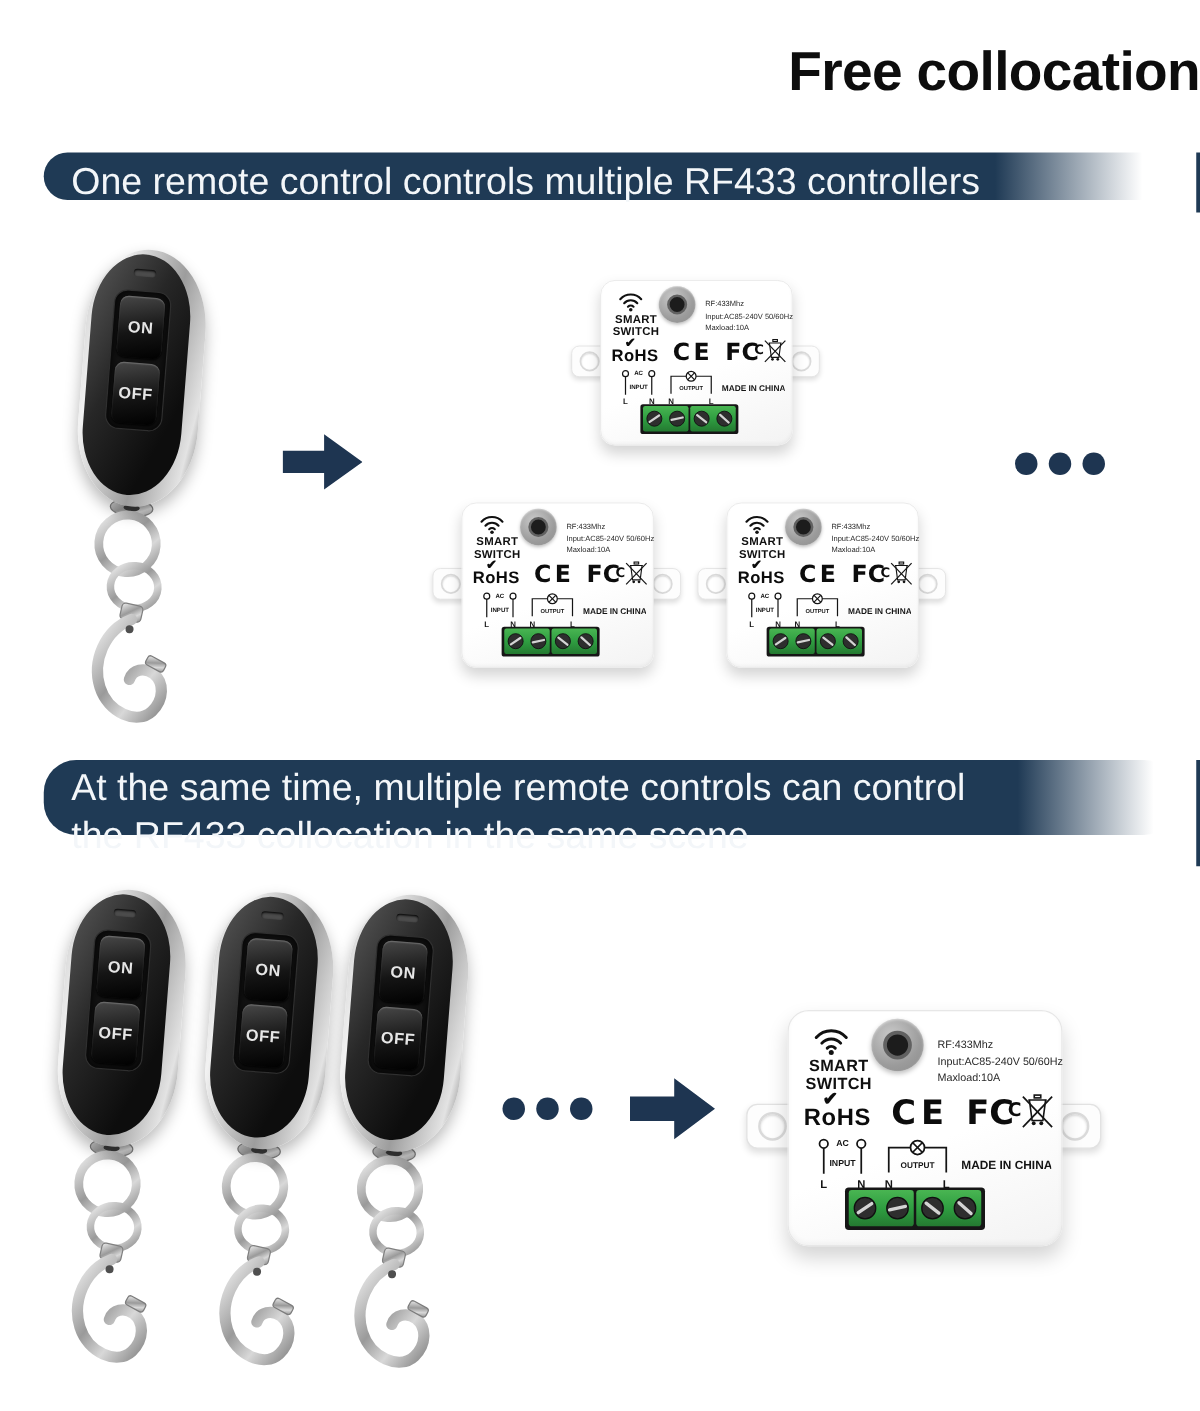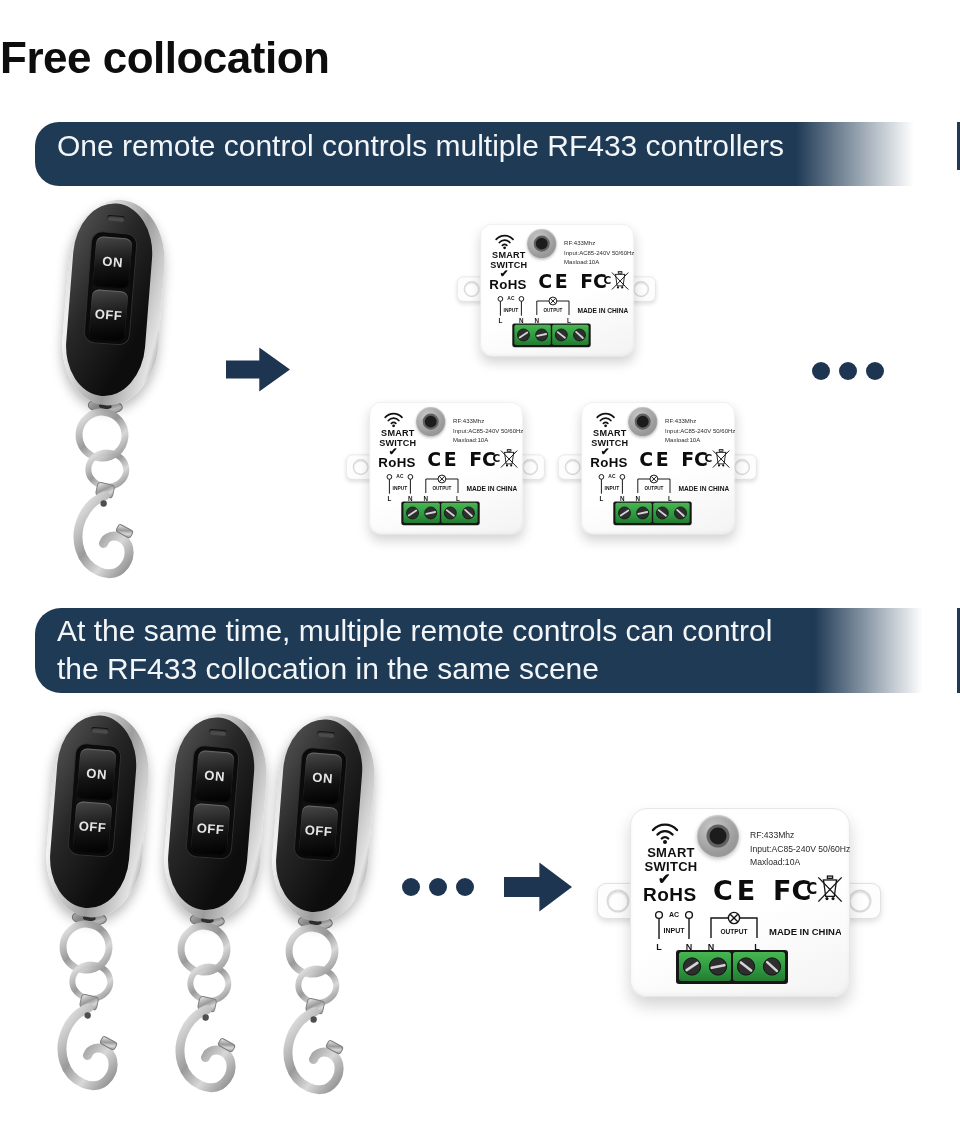--- a/index.html
+++ b/index.html
@@ -1,26 +1,26 @@
 <!DOCTYPE html>
 <html><head>
 <meta charset="utf-8">
 <style>
   html,body{margin:0;padding:0;background:#fff;}
   #canvas{position:relative;width:960px;height:1129px;background:#ffffff;overflow:hidden;
           font-family:"Liberation Sans",sans-serif;}
 
   
-  .page-title{position:absolute;left:0;top:33px;width:100%;text-align:left;
+  .page-title{position:absolute;left:0;top:33px;width:100%;text-align:right;
               font-size:44px;font-weight:bold;color:#0d0d0d;letter-spacing:-0.5px;}
   .banner{position:absolute;left:35px;width:906px;color:#f3f6f9;}
-  .banner-1{top:122px;height:64px;border-radius:24px;line-height:48px;font-size:30px;padding-left:22px;
+  .banner-1{top:122px;height:38px;border-radius:24px;line-height:48px;font-size:30px;padding-left:22px;
             box-sizing:border-box;
             background:linear-gradient(90deg,#1f3a55 0%,#1f3a55 84%,rgba(31,58,85,0) 97%);}
-  .banner-2{top:608px;height:85px;border-radius:26px;font-size:30px;line-height:38px;
+  .banner-2{top:608px;height:60px;border-radius:26px;font-size:30px;line-height:38px;
             padding:4px 0 0 22px;box-sizing:border-box;
             background:linear-gradient(90deg,#1f3a55 0%,#1f3a55 86%,rgba(31,58,85,0) 98%);}
   .edge-strip{position:absolute;right:0;width:3px;background:#1f3a55;}
   .strip-1{top:122px;height:48px;}
   .strip-2{top:608px;height:85px;}
 
   
   .arrow{position:absolute;background:#1e3551;
          clip-path:polygon(0 31%,52% 31%,52% 3%,100% 50%,52% 97%,52% 69%,0 69%);}
   .arrow-1{left:226px;top:346px;width:64px;height:47px;}

